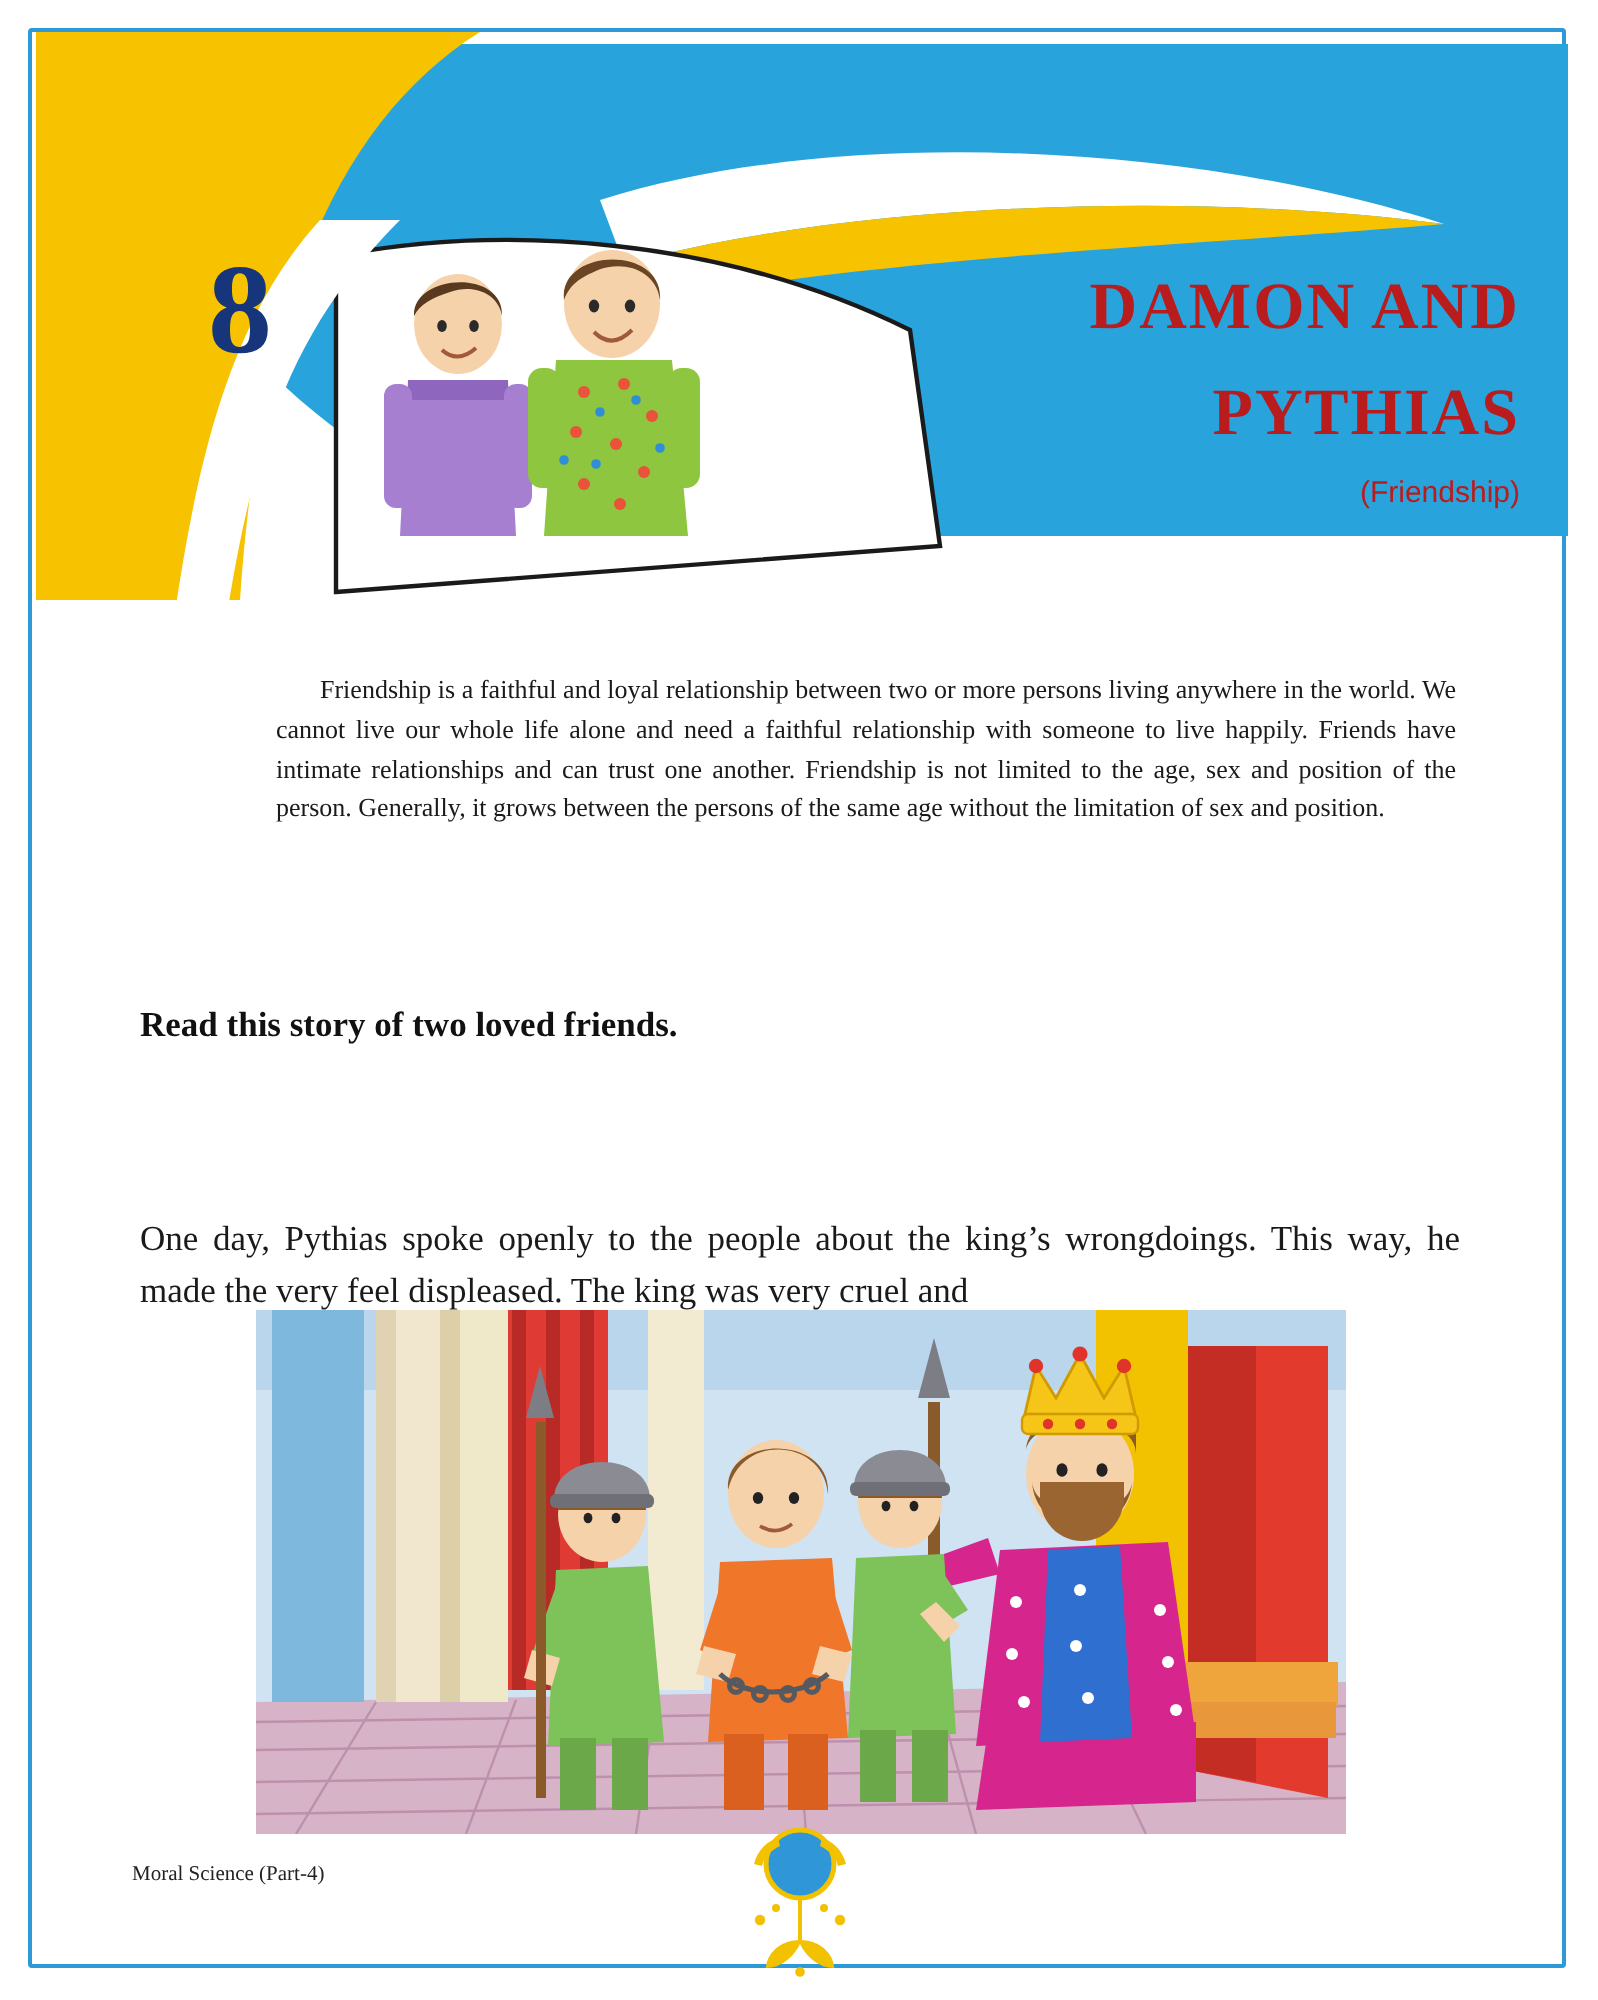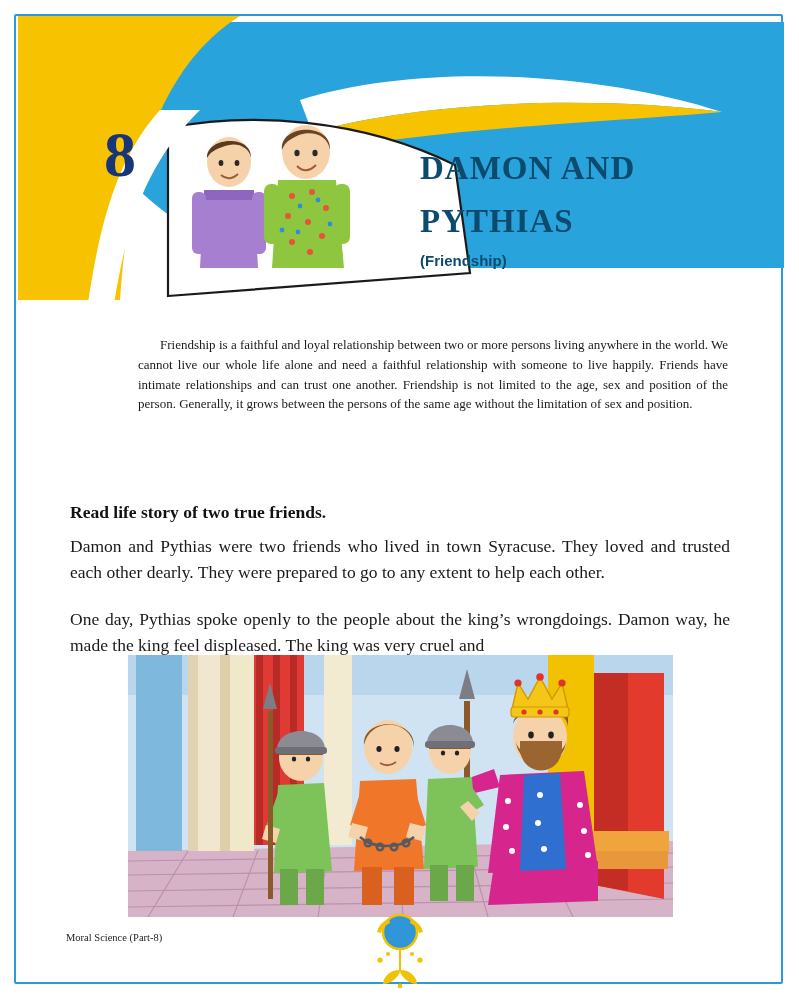--- a/index.html
+++ b/index.html
@@ -44,39 +44,39 @@
     font-size: 64px;
     font-weight: bold;
     color: #16357a;
     letter-spacing: 0;
   }
 
   
   .title-block {
     position: absolute;
     left: 420px;
-    top: 142px;
+    top: 128px;
     width: 340px;
-    text-align: left;
-    color: #0c4a6e;
+    text-align: right;
+    color: #b91c1c;
   }
   .title-main {
     font-family: "Liberation Serif", serif;
     font-size: 33px;
     font-weight: bold;
     letter-spacing: 1px;
     line-height: 1.6;
     font-variant: small-caps;
     text-transform: uppercase;
   }
   .title-sub {
     margin-top: 4px;
     font-family: "Liberation Sans", sans-serif;
     font-size: 15px;
-    font-weight: bold;
+    font-weight: normal;
   }
 
   
   .intro-para {
     position: absolute;
     left: 138px;
     top: 322px;
     width: 590px;
     font-size: 13px;
     line-height: 1.52;
@@ -240,23 +240,22 @@
 
     <div class="chapter-number">8</div>
 
     <div class="title-block">
       <div class="title-main">DAMON AND PYTHIAS</div>
       <div class="title-sub">(Friendship)</div>
     </div>
   </div>
 
   <p class="intro-para">Friendship is a faithful and loyal relationship between two or more persons living anywhere in the world. We cannot live our whole life alone and need a faithful relationship with someone to live happily. Friends have intimate relationships and can trust one another. Friendship is not limited to the age, sex and position of the person. Generally, it grows between the persons of the same age without the limitation of sex and position.</p>
-  <p class="heading-bold">Read life story of two true friends.</p>
-  <p class="para-2">Damon and Pythias were two friends who lived in town Syracuse. They loved and trusted each other dearly. They were prepared to go to any extent to help each other.</p>
-  <p class="para-3">One day, Pythias spoke openly to the people about the king’s wrongdoings. Damon way, he made the king feel displeased. The king was very cruel and</p>
+  <p class="heading-bold">Read this story of two loved friends.</p>
+  <p class="para-3">One day, Pythias spoke openly to the people about the king’s wrongdoings. This way, he made the very feel displeased. The king was very cruel and</p>
 
   <div class="illustration">
     <svg width="545" height="262" viewBox="0 0 545 262">
 
       <rect x="0" y="0" width="545" height="262" fill="#cfe3f2"></rect>
       <rect x="0" y="0" width="545" height="40" fill="#b9d6ec"></rect>
 
       <path d="M0,196 L545,186 L545,262 L0,262 Z" fill="#d7b3c8"></path>
       <g stroke="#b98aa8" stroke-width="1.2" opacity="0.85">
         <path d="M0,206 L545,198"></path>
@@ -387,21 +386,21 @@
         <rect x="152" y="214" width="18" height="36" fill="#6aa84a"></rect>
         <rect x="178" y="214" width="18" height="36" fill="#6aa84a"></rect>
       </g>
       <g>
         <rect x="140" y="56" width="5" height="188" fill="#8a5a2a"></rect>
         <path d="M142,28 L149,54 L135,54 Z" fill="#7d7d85"></path>
       </g>
     </svg>
   </div>
 
-  <div class="footer-label">Moral Science (Part-8)</div>
+  <div class="footer-label">Moral Science (Part-4)</div>
 
   <div class="page-badge">
     <svg width="90" height="80" viewBox="0 0 90 80">
       <circle cx="45" cy="20" r="17" fill="#2f96d8"></circle>
       <circle cx="45" cy="20" r="17" fill="none" stroke="#f2c200" stroke-width="2.5"></circle>
       <g fill="#f2c200">
         <path d="M22,20 C24,12 30,8 34,7 L35,11 C31,13 27,16 26,21 Z"></path>
         <path d="M68,20 C66,12 60,8 56,7 L55,11 C59,13 63,16 64,21 Z"></path>
         <path d="M44,38 L46,38 L46,58 L44,58 Z"></path>
         <path d="M45,58 C34,58 28,66 28,72 C36,72 42,66 45,60 Z"></path>

